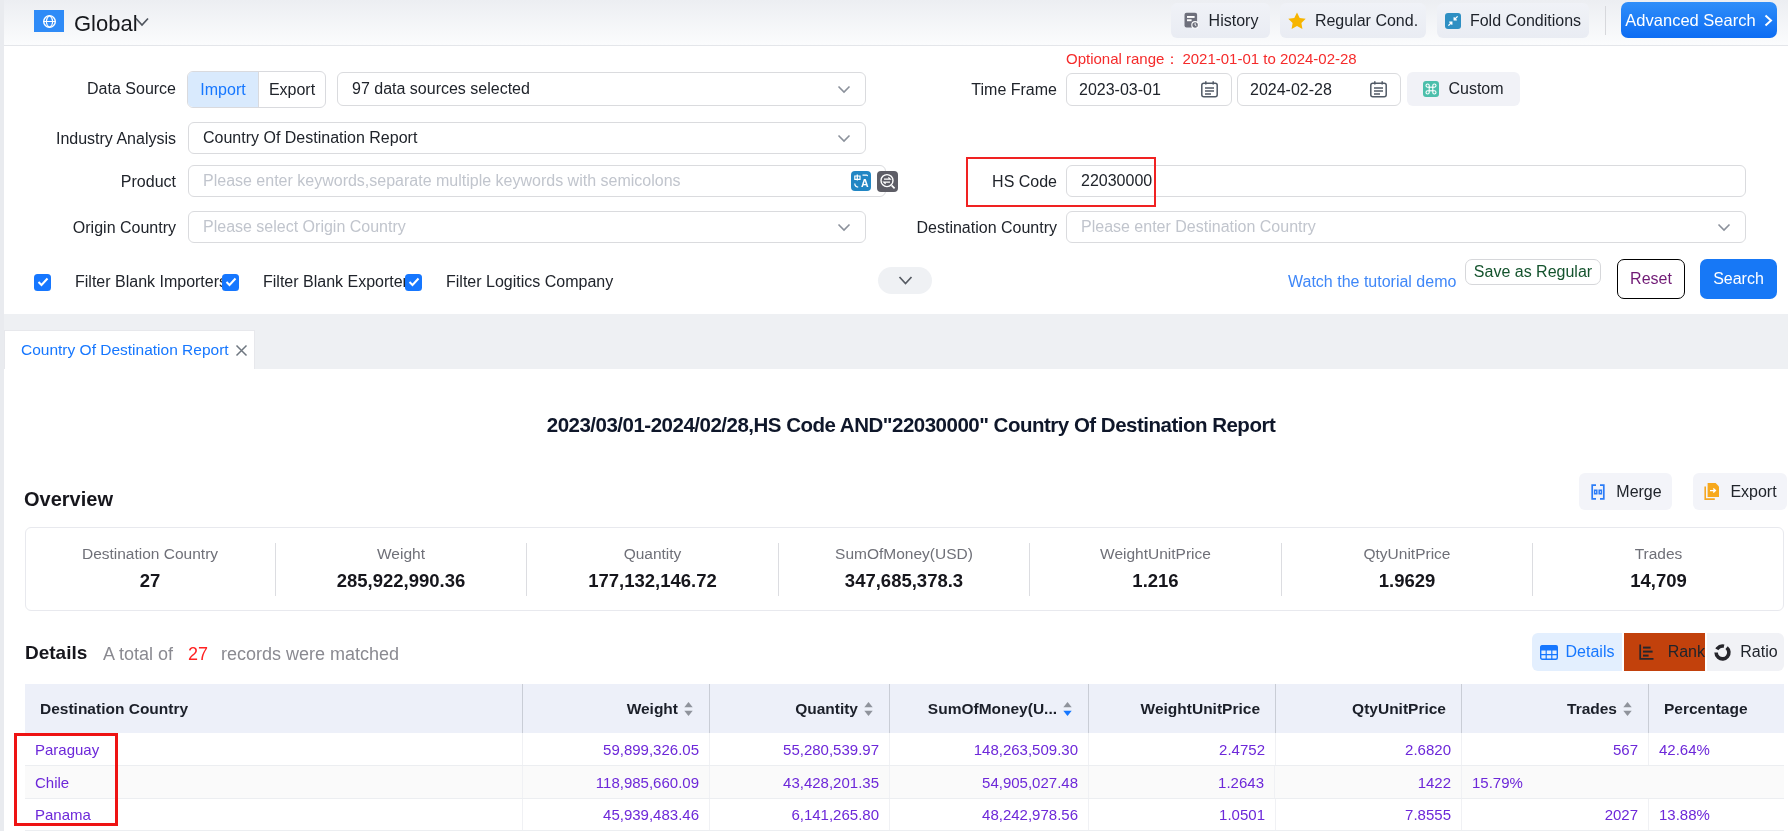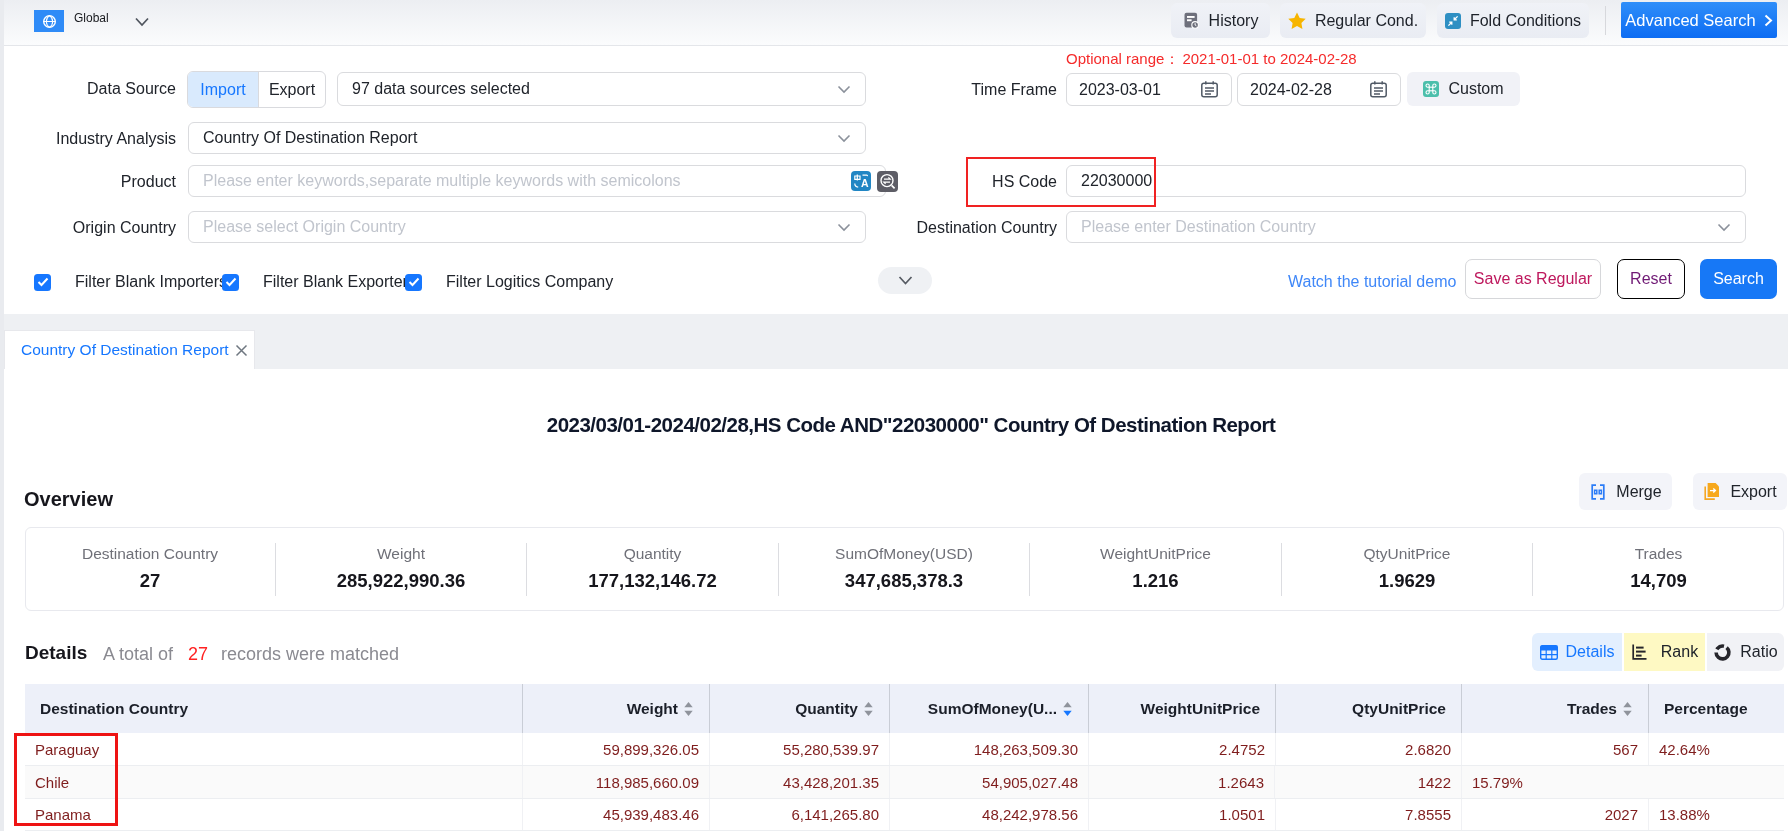--- a/index.html
+++ b/index.html
@@ -11,36 +11,36 @@
 .inp{background:#fff;border:1px solid #dadbde;border-radius:6px;display:flex;align-items:center;font-size:16px;color:#20242b}
 .ph{color:#c1c5cd}
 .chev{margin-left:auto;flex:none}
 .hbtn{display:flex;align-items:center;justify-content:center;gap:9px;background:linear-gradient(#f0f2f7,#e9ecf3);border-radius:6px;font-size:16px;color:#1d2129}
 .cb{width:17px;height:17px;background:#1677ff;border-radius:3.5px;flex:none}
 .cblbl{font-size:16px;color:#20242b;margin-left:24px}
 .ovc{height:53px;border-right:1px solid #dcdde1;text-align:center;font-size:15.5px;color:#6f7078;padding-top:2px}
 .ovc b{display:block;font-size:18.5px;color:#16161c;margin-top:7px}
 .hc{display:flex;align-items:center;justify-content:flex-end;height:49px;padding-right:15px;border-right:1px solid #c9cdd6}
 .sa{margin-left:5px;flex:none}
-.trow{left:25px;width:1759px;height:33px;display:flex;align-items:center;font-size:15px;color:#7f1d1d;border-bottom:1px solid #eceef1}
+.trow{left:25px;width:1759px;height:33px;display:flex;align-items:center;font-size:15px;color:#6d28d9;border-bottom:1px solid #eceef1}
 .tc{display:flex;align-items:center;justify-content:flex-end;height:100%;padding:0 10px;border-right:1px solid #f0f1f4}
 </style>
 </head>
 <body>
 
 <div class="a" style="left:0;top:0;width:4px;height:831px;background:#e9ebef"></div>
 
 <div class="a" style="left:4px;top:0;width:1784px;height:46px;background:linear-gradient(#ecEEf2,#fbfcfd);border-bottom:1px solid #e4e6ea"></div>
 <div class="a" style="left:34px;top:10px;width:30px;height:22px;background:#2f8bf7;display:flex;align-items:center;justify-content:center">
 <svg width="15" height="15" viewBox="0 0 16 16">
       <circle cx="8" cy="8" r="6.2" fill="none" stroke="#fff" stroke-width="1.5"></circle>
       <path d="M2 8h12M8 1.8c-4.5 3-4.5 9.4 0 12.4M8 1.8c4.5 3 4.5 9.4 0 12.4" fill="none" stroke="#fff" stroke-width="1.1"></path>
     </svg>
 </div>
-<div class="a" style="left:74px;top:11px;font-size:12px;color:#17191d">Global</div>
+<div class="a" style="left:74px;top:11px;font-size:22px;color:#17191d">Global</div>
 <svg class="a" style="left:134px;top:17px" width="16" height="10" viewBox="0 0 16 10">
     <polyline points="2,1.5 8,8 14,1.5" fill="none" stroke="#4f555e" stroke-width="1.7"></polyline>
   </svg>
 <div class="a hbtn" style="left:1171px;top:3px;width:99px;height:35px">
 <svg width="17" height="17" viewBox="0 0 17 17">
       <rect x="1.5" y="0.8" width="12.6" height="14.6" rx="2" fill="#6e707c"></rect>
       <rect x="4" y="4" width="7.6" height="1.9" fill="#fff"></rect>
       <rect x="4" y="7.3" width="4.6" height="1.9" fill="#fff"></rect>
       <circle cx="12.1" cy="12.9" r="3.3" fill="#6e707c" stroke="#fff" stroke-width="1.1"></circle>
       <path d="M12.1 11.2v1.8l1.3.8" stroke="#fff" stroke-width="1" fill="none"></path>
@@ -55,21 +55,21 @@
   </div>
 <div class="a hbtn" style="left:1437px;top:3px;width:152px;height:35px">
 <svg width="16" height="16" viewBox="0 0 16 16">
       <rect width="16" height="16" rx="3" fill="#2e8fc3"></rect>
       <path d="M12.6 3.4L9.2 6.8M9.2 4.2v2.6h2.6" fill="none" stroke="#fff" stroke-width="1.3"></path>
       <path d="M3.4 12.6l3.4-3.4M6.8 11.8V9.2H4.2" fill="none" stroke="#fff" stroke-width="1.3"></path>
     </svg>
 <span>Fold Conditions</span>
   </div>
 <div class="a" style="left:1605px;top:6px;width:1px;height:29px;background:#d7d8dc"></div>
-<div class="a" style="left:1621px;top:2px;width:156px;height:36px;background:linear-gradient(#2f8ef9,#0c6cf3);border-radius:2px;display:flex;align-items:center;justify-content:center;gap:8px;color:#fff;font-size:16.5px">
+<div class="a" style="left:1621px;top:2px;width:156px;height:36px;background:linear-gradient(#2f8ef9,#0c6cf3);border-radius:7px;display:flex;align-items:center;justify-content:center;gap:8px;color:#fff;font-size:16.5px">
 <span>Advanced Search</span>
 <svg width="9" height="13" viewBox="0 0 9 13">
       <polyline points="1.5,1.5 7,6.5 1.5,11.5" fill="none" stroke="#fff" stroke-width="2"></polyline>
     </svg>
   </div>
 
 <div class="a" style="left:4px;top:47px;width:1784px;height:267px;background:#fff;border-radius:0 0 8px 8px"></div>
 
 <div class="a lbl" style="left:20px;top:80px;width:156px">Data Source</div>
 <div class="a flex" style="left:187px;top:71px;width:139px;height:37px;border:1px solid #d9dade;border-radius:6px;overflow:hidden;background:#fff">
@@ -169,21 +169,21 @@
       </svg>
     </div>
     <span class="cblbl">Filter Logitics Company</span>
   </div>
 <div class="a" style="left:878px;top:267px;width:54px;height:27px;background:#eff1f4;border-radius:13.5px;display:flex;align-items:center;justify-content:center">
 <svg width="15" height="9" viewBox="0 0 15 9">
       <polyline points="1.5,1 7.5,7.5 13.5,1" fill="none" stroke="#565b63" stroke-width="1.7"></polyline>
     </svg>
   </div>
 <div class="a" style="left:1288px;top:273px;font-size:16px;color:#3f87f8">Watch the tutorial demo</div>
-<div class="a flex" style="left:1465px;top:259px;width:136px;height:40px;background:#fff;border:1px solid #d6d7da;border-radius:7px;justify-content:center;font-size:16px;color:#be185d">Save as Regular</div>
+<div class="a flex" style="left:1465px;top:259px;width:136px;height:26px;background:#fff;border:1px solid #d6d7da;border-radius:7px;justify-content:center;font-size:16px;color:#14532d">Save as Regular</div>
 <div class="a flex" style="left:1617px;top:259px;width:68px;height:40px;background:#fff;border:1px solid #000000;border-radius:7px;justify-content:center;font-size:16px;color:#701a75">Reset</div>
 <div class="a flex" style="left:1700px;top:259px;width:77px;height:40px;background:#1778f6;border-radius:7px;justify-content:center;font-size:16px;color:#fff">Search</div>
 
 <div class="a" style="left:4px;top:314px;width:1784px;height:55px;background:#eef0f3"></div>
 <div class="a flex" style="left:4px;top:330px;width:251px;height:39px;background:#fff;border:1px solid #e7e8ec;border-bottom:none;padding-left:16px">
 <span style="font-size:15.5px;color:#1677ff;white-space:nowrap">Country Of Destination Report</span>
 <svg style="margin-left:6px" width="13" height="13" viewBox="0 0 13 13">
       <path d="M1.5 1.5l10 10M11.5 1.5l-10 10" stroke="#6f7780" stroke-width="1.5"></path>
     </svg>
   </div>
@@ -224,21 +224,21 @@
 <div class="a" style="left:188px;top:644px;font-size:18px;color:#f22">27</div>
 <div class="a" style="left:221px;top:644px;font-size:18px;color:#8a8a91">records were matched</div>
 <div class="a flex" style="left:1532px;top:633px;width:90px;height:38px;background:#e3effe;border-radius:6px 0 0 6px;justify-content:center;gap:8px;font-size:16px;color:#1677ff">
 <svg width="18" height="15" viewBox="0 0 18 15">
       <rect x="0.7" y="0.7" width="16.6" height="13.6" rx="1.5" fill="none" stroke="#1677ff" stroke-width="1.4"></rect>
       <path d="M0.7 5h16.6M0.7 9.7h16.6M6.2 5v9.3M11.8 5v9.3" stroke="#1677ff" stroke-width="1.2"></path>
       <rect x="0.7" y="0.7" width="16.6" height="4.3" fill="#1677ff"></rect>
     </svg>
 <span>Details</span>
   </div>
-<div class="a flex" style="left:1624px;top:633px;width:81px;height:38px;background:#fef9c3;justify-content:center;gap:13px;font-size:16px;color:#20242b">
+<div class="a flex" style="left:1624px;top:633px;width:81px;height:38px;background:#c2410c;justify-content:flex-end;gap:13px;font-size:16px;color:#20242b">
 <svg width="17" height="17" viewBox="0 0 17 17">
       <path d="M2.2 0.5v14.3h13.3" fill="none" stroke="#26262c" stroke-width="1.7"></path>
       <rect x="5" y="2.6" width="7.6" height="2" fill="#26262c"></rect>
       <rect x="5" y="6.6" width="9.6" height="2" fill="#26262c"></rect>
       <rect x="5" y="10.6" width="5.6" height="2" fill="#26262c"></rect>
     </svg>
 <span>Rank</span>
   </div>
 <div class="a flex" style="left:1707px;top:633px;width:77px;height:38px;background:#f1f2f6;border-radius:0 6px 6px 0;justify-content:center;gap:8px;font-size:16px;color:#20242b">
 <svg width="19" height="19" viewBox="0 0 19 19">

